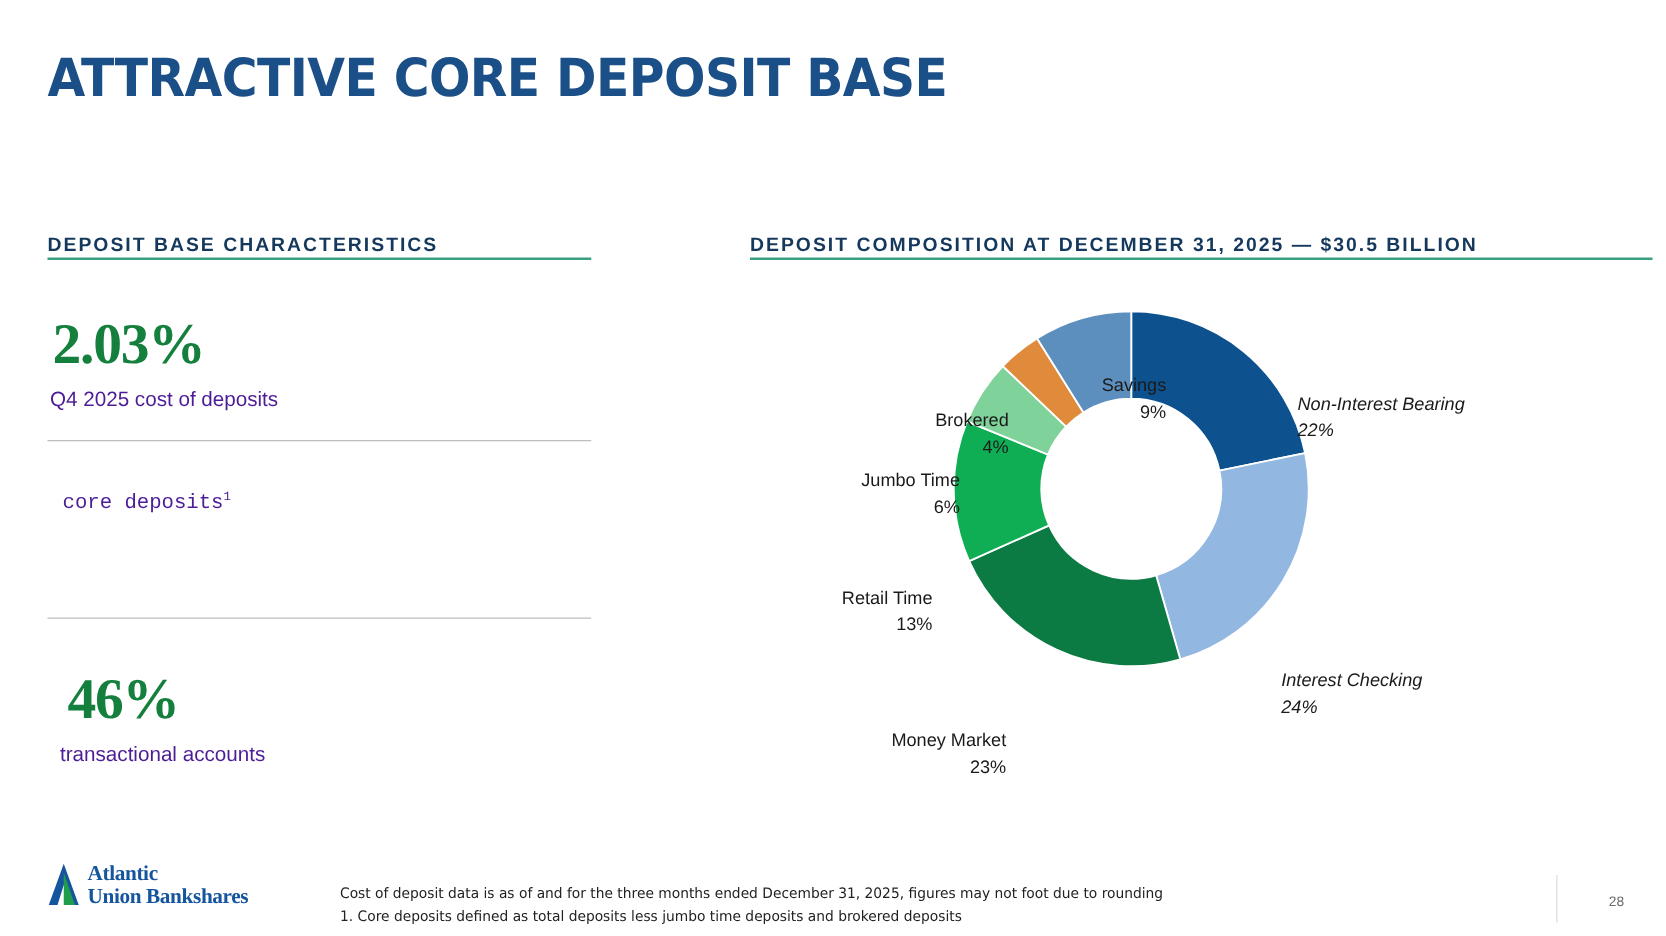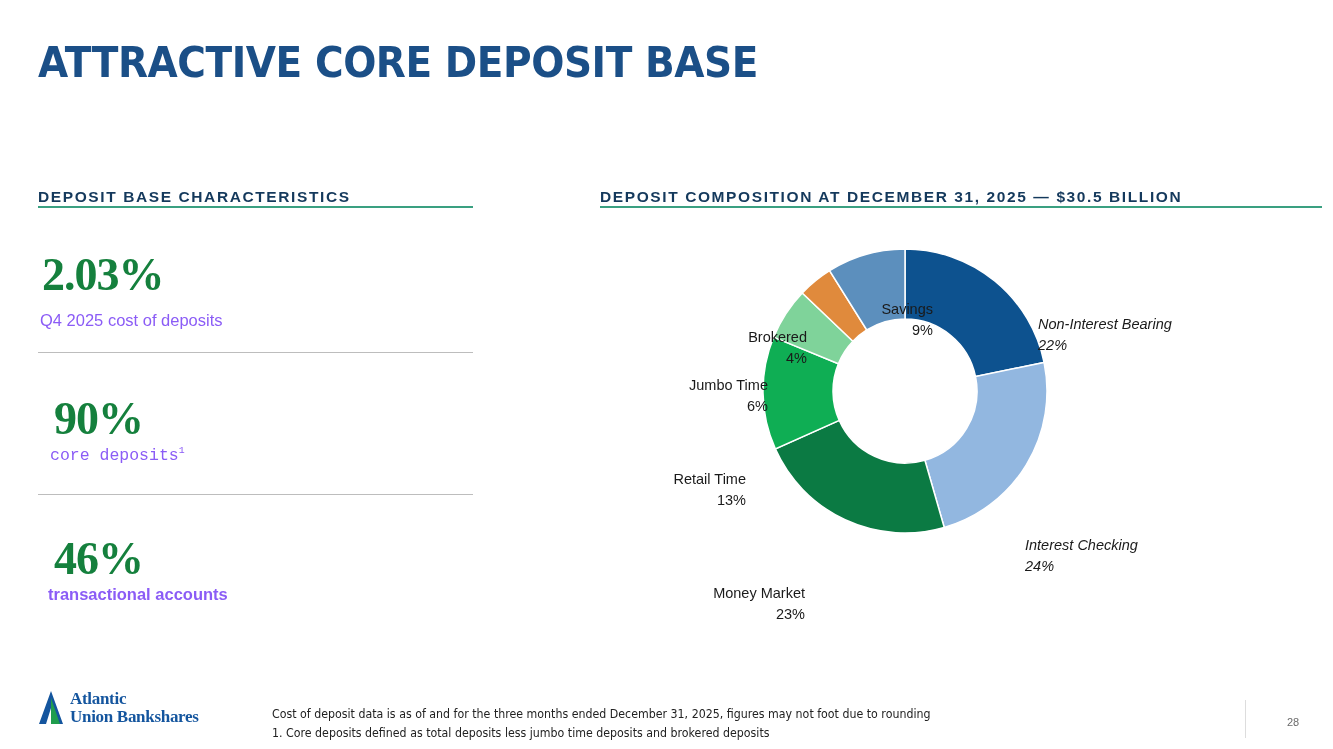--- a/index.html
+++ b/index.html
@@ -46,41 +46,41 @@
   }
   .stat-block { position: relative; }
   .stat-value {
     font-family: Liberation Serif, serif;
     font-weight: 900;
     color: #15803d;
     letter-spacing: -1px;
   }
   .stat-label {
     font-size: 16.5px;
-    color: #8b5cf6;
+    color: #4c1d95;
   }
   .divider {
     height: 1px;
     background: #bdbdbd;
     width: 435px;
   }
 
   #stat-1 { position: absolute; left: 38px; top: 248px; }
   #stat-1 .stat-value { font-size: 46px; margin-left: 4px; }
   #stat-1 .stat-label { margin-top: 10px; margin-left: 2px; }
   #rule-1 { position: absolute; left: 38px; top: 352px; }
 
   #stat-2 { position: absolute; left: 38px; top: 392px; }
   #stat-2 .stat-value { font-size: 46px; margin-left: 16px; }
   #stat-2 .stat-label { margin-left: 12px; font-family: Liberation Mono, monospace; }
   #rule-2 { position: absolute; left: 38px; top: 494px; }
 
   #stat-3 { position: absolute; left: 38px; top: 532px; }
   #stat-3 .stat-value { font-size: 46px; margin-left: 16px; }
-  #stat-3 .stat-label { margin-left: 10px; font-weight: bold; }
+  #stat-3 .stat-label { margin-top: 10px; margin-left: 10px; }
 
   sup { font-size: 0.6em; vertical-align: super; }
 
   
   #right-col {
     position: absolute;
     left: 600px;
     top: 188px;
     width: 722px;
   }
@@ -166,21 +166,20 @@
   <div class="head-rule"></div>
 </div>
 
 <div class="stat-block" id="stat-1">
   <div class="stat-value">2.03%</div>
   <div class="stat-label">Q4 2025 cost of deposits</div>
 </div>
 <div class="divider" id="rule-1"></div>
 
 <div class="stat-block" id="stat-2">
-  <div class="stat-value">90%</div>
   <div class="stat-label"><span>core deposits</span><sup>1</sup></div>
 </div>
 <div class="divider" id="rule-2"></div>
 
 <div class="stat-block" id="stat-3">
   <div class="stat-value">46%</div>
   <div class="stat-label">transactional accounts</div>
 </div>
 
 <div id="right-col">

